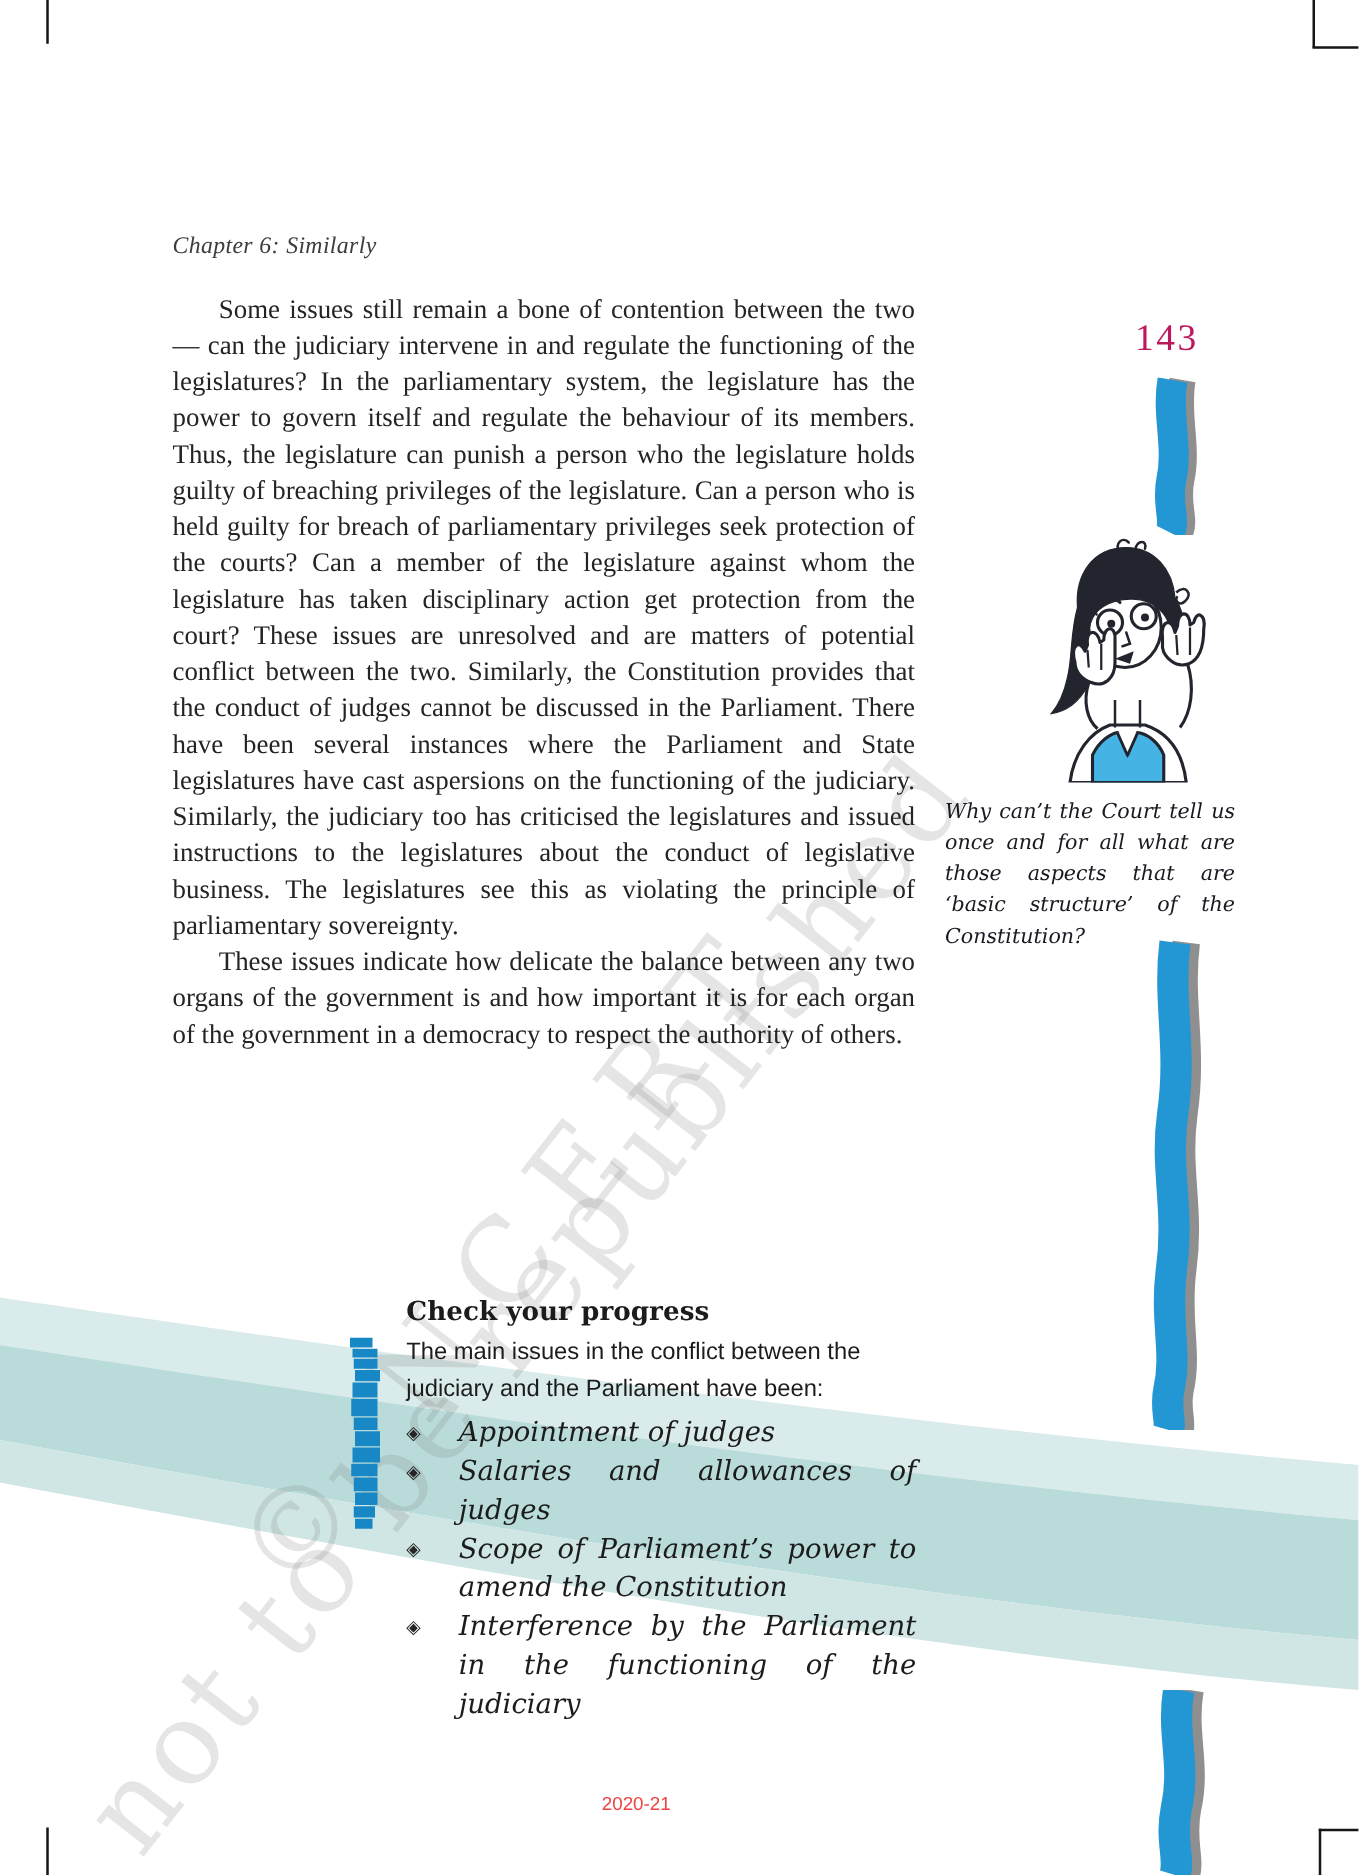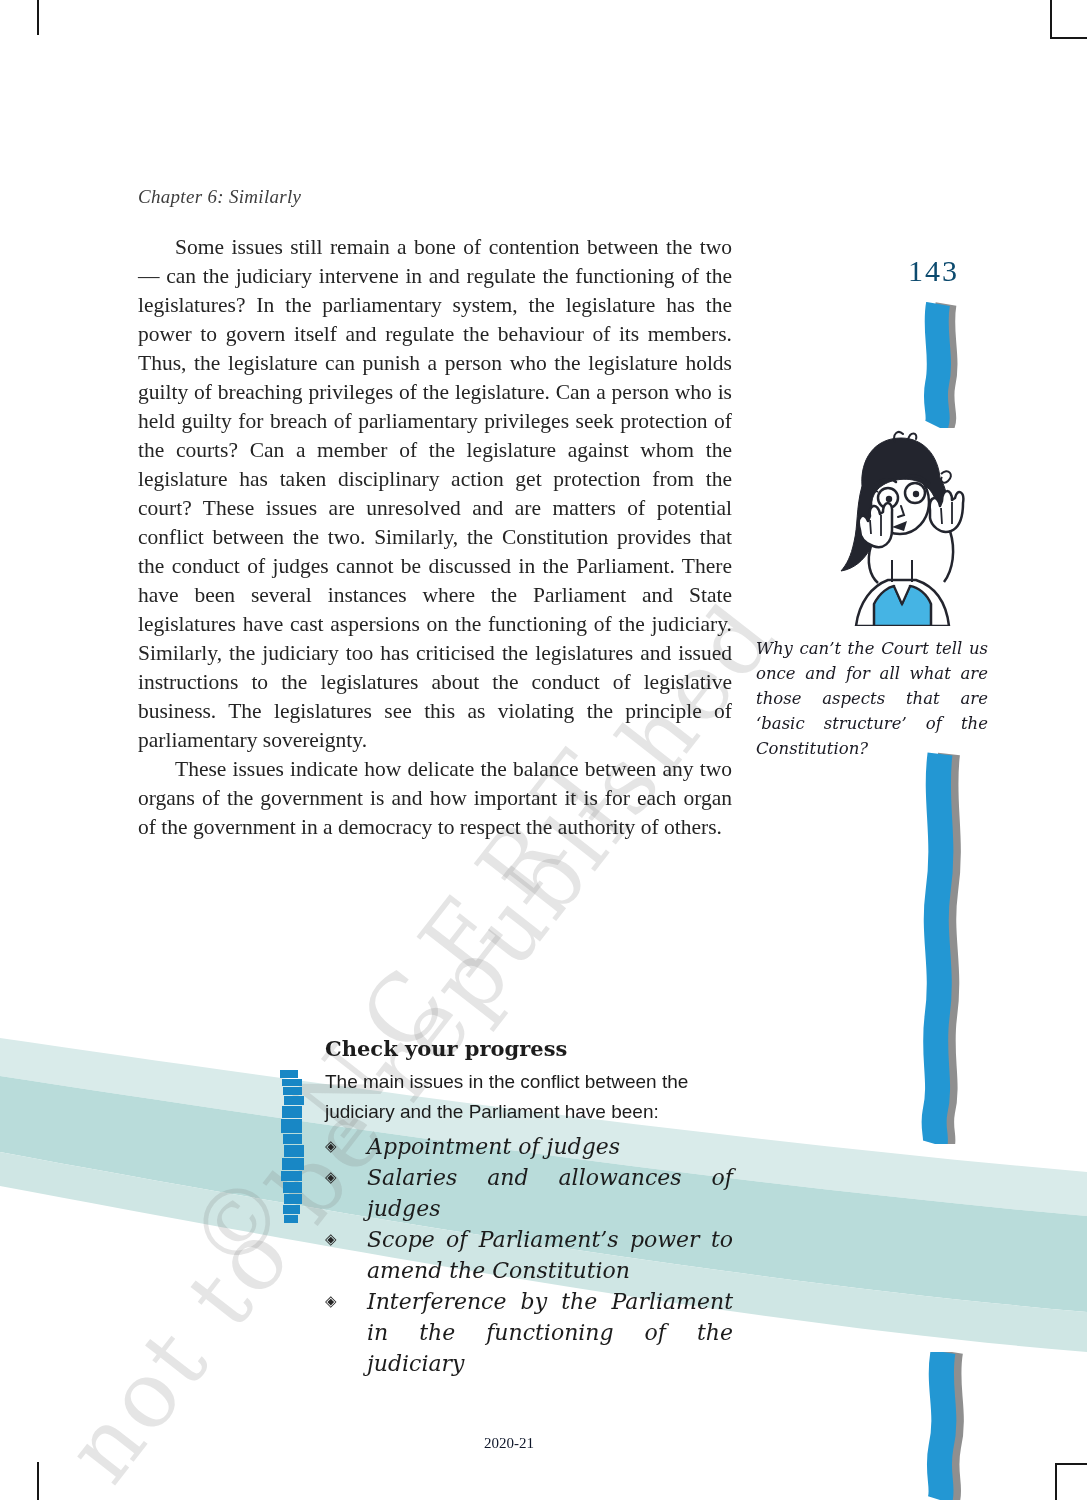--- a/index.html
+++ b/index.html
@@ -10,26 +10,26 @@
   
   .crop{position:absolute;background:#161616;z-index:6;}
   .crop.v{width:2px;}
   .crop.h{height:2px;}
   
   .chapter-header{
     position:absolute;left:138px;top:186px;font-style:italic;
     font-size:19px;color:#3d3d3d;z-index:3;letter-spacing:0.3px;
   }
   .page-number{
-    position:absolute;left:908px;top:254px;font-size:30px;color:#0c4a6e;
+    position:absolute;left:908px;top:254px;font-size:30px;color:#be185d;
     letter-spacing:2px;z-index:3;
   }
   .footer{
     position:absolute;left:449px;top:1435px;width:120px;text-align:center;
-    font-family:Liberation Serif, serif;font-size:15px;color:#0f172a;z-index:3;
+    font-family:Liberation Sans, sans-serif;font-size:15px;color:#ef4444;z-index:3;
   }
   
   .main-text{
     position:absolute;left:138px;top:233px;width:594px;z-index:3;
     font-size:21.5px;line-height:29px;text-align:justify;color:#242424;
   }
   .main-text p{margin:0;}
   .main-text p.indent{text-indent:37px;}
   
   .side-caption{

